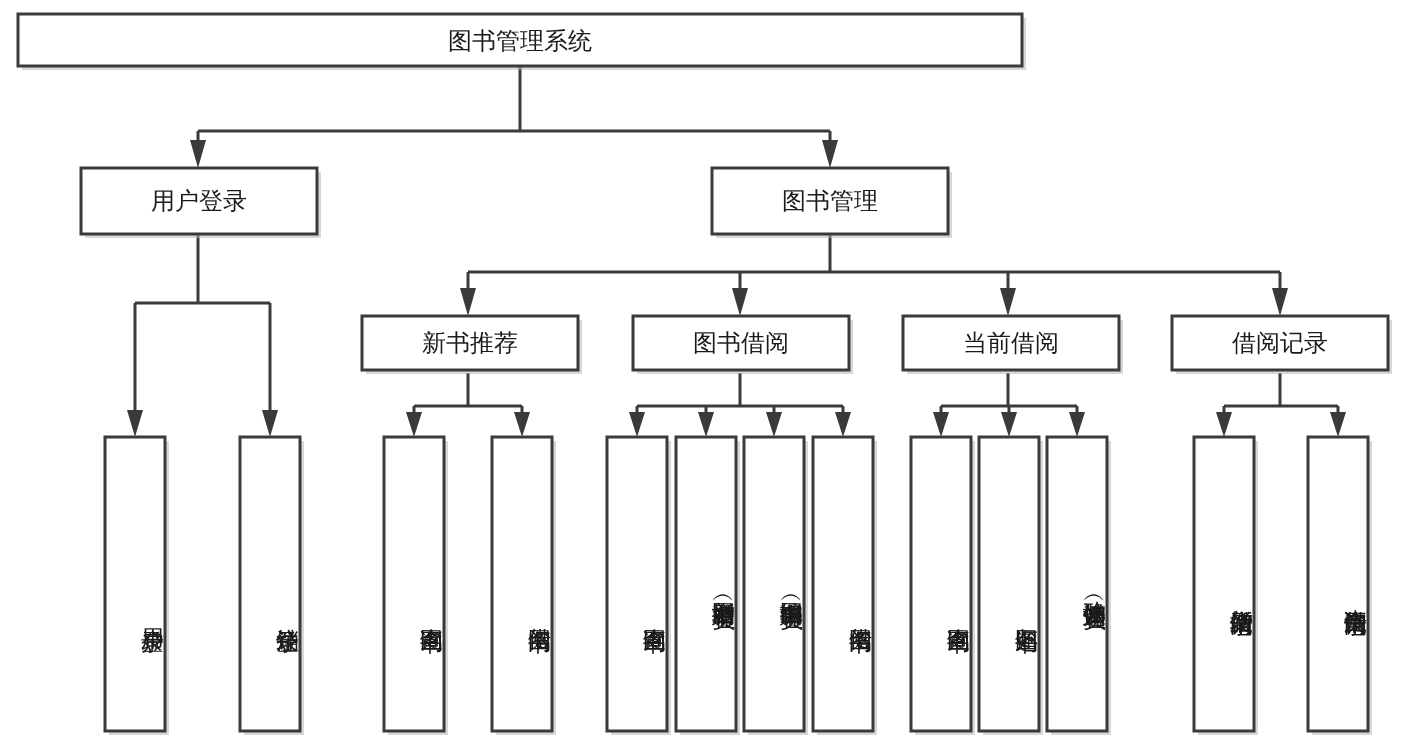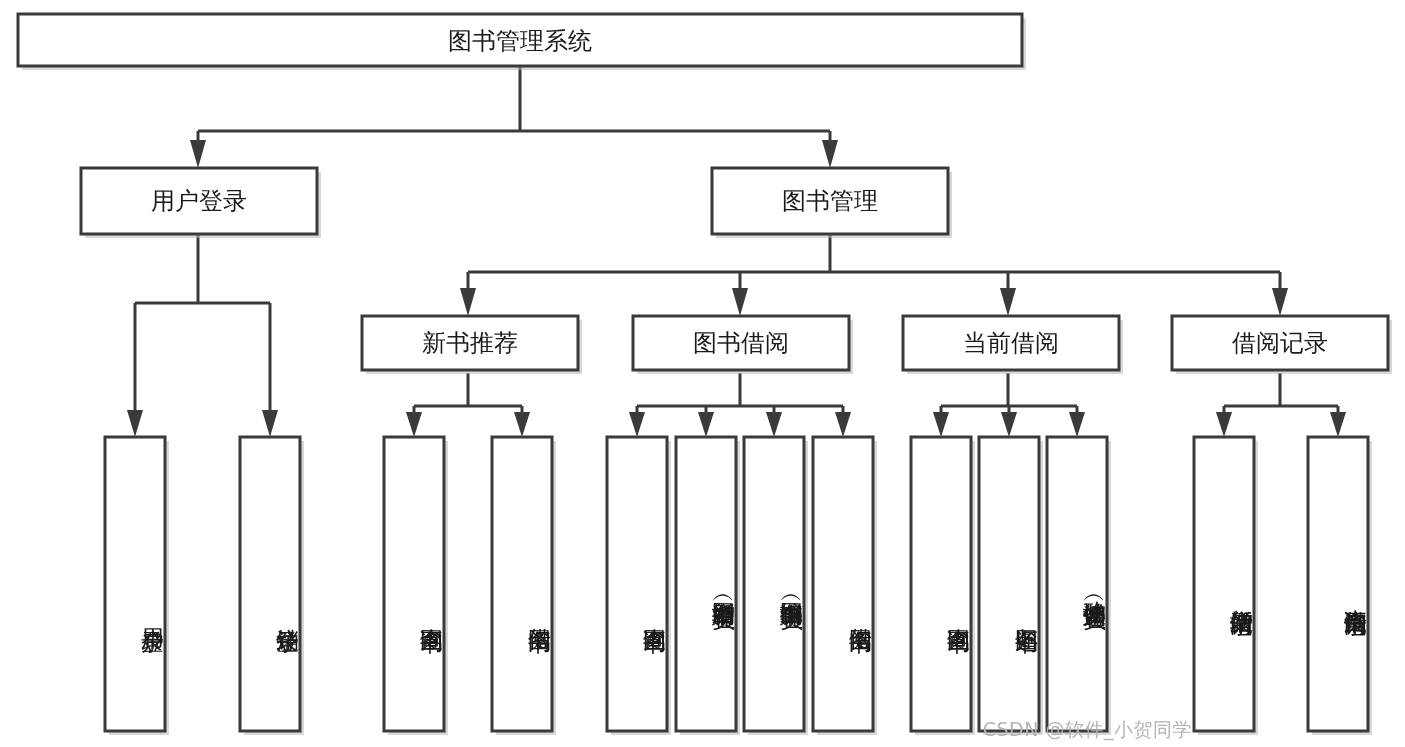--- a/index.html
+++ b/index.html
@@ -287,15 +287,14 @@
   <div class="label-vert" style="left:744px; top:443px; width:60px; height:288px;">编辑图书（管理员）</div>
   <div class="label-vert" style="left:813px; top:497px; width:60px; height:230px;">借阅图书</div>
 
   <div class="label-vert" style="left:911px; top:497px; width:60px; height:230px;">查询图书</div>
   <div class="label-vert" style="left:979px; top:497px; width:60px; height:230px;">归还图书</div>
   <div class="label-vert" style="left:1047px; top:443px; width:60px; height:288px;">确认归还（管理员）</div>
 
   <div class="label-vert" style="left:1194px; top:461px; width:60px; height:266px;">新增借阅记录</div>
   <div class="label-vert" style="left:1308px; top:461px; width:60px; height:266px;">查询借阅记录</div>
 
-  <div class="watermark">CSDN @软件_小贺同学</div>
 
 </div>
 
 </body></html>

